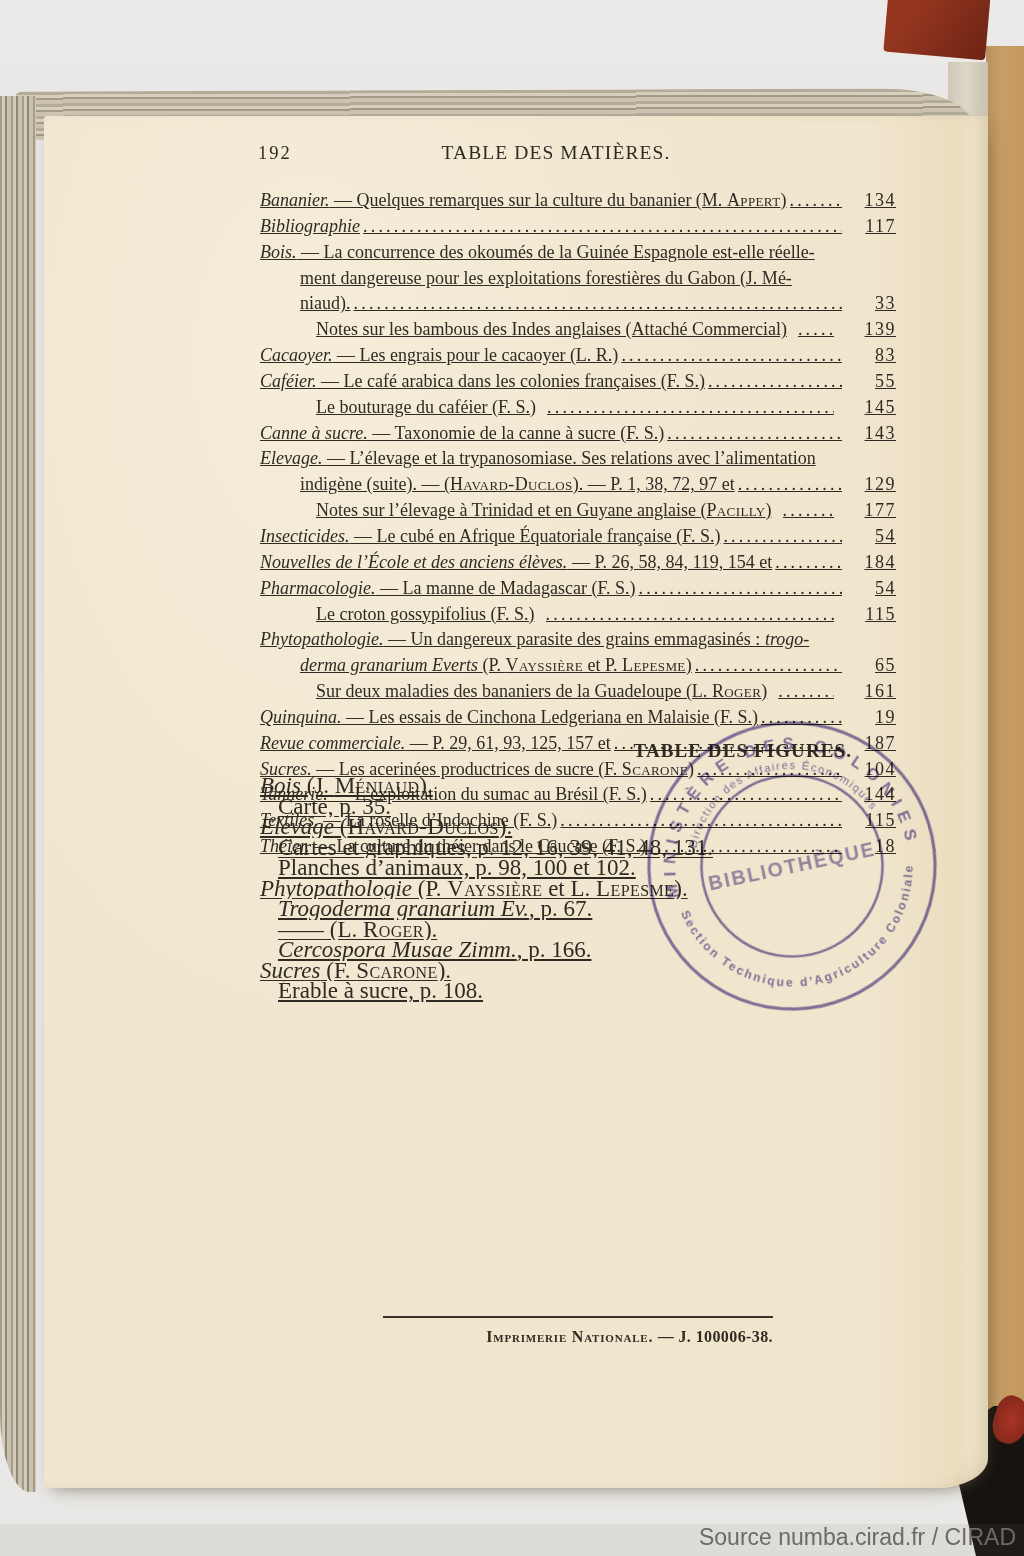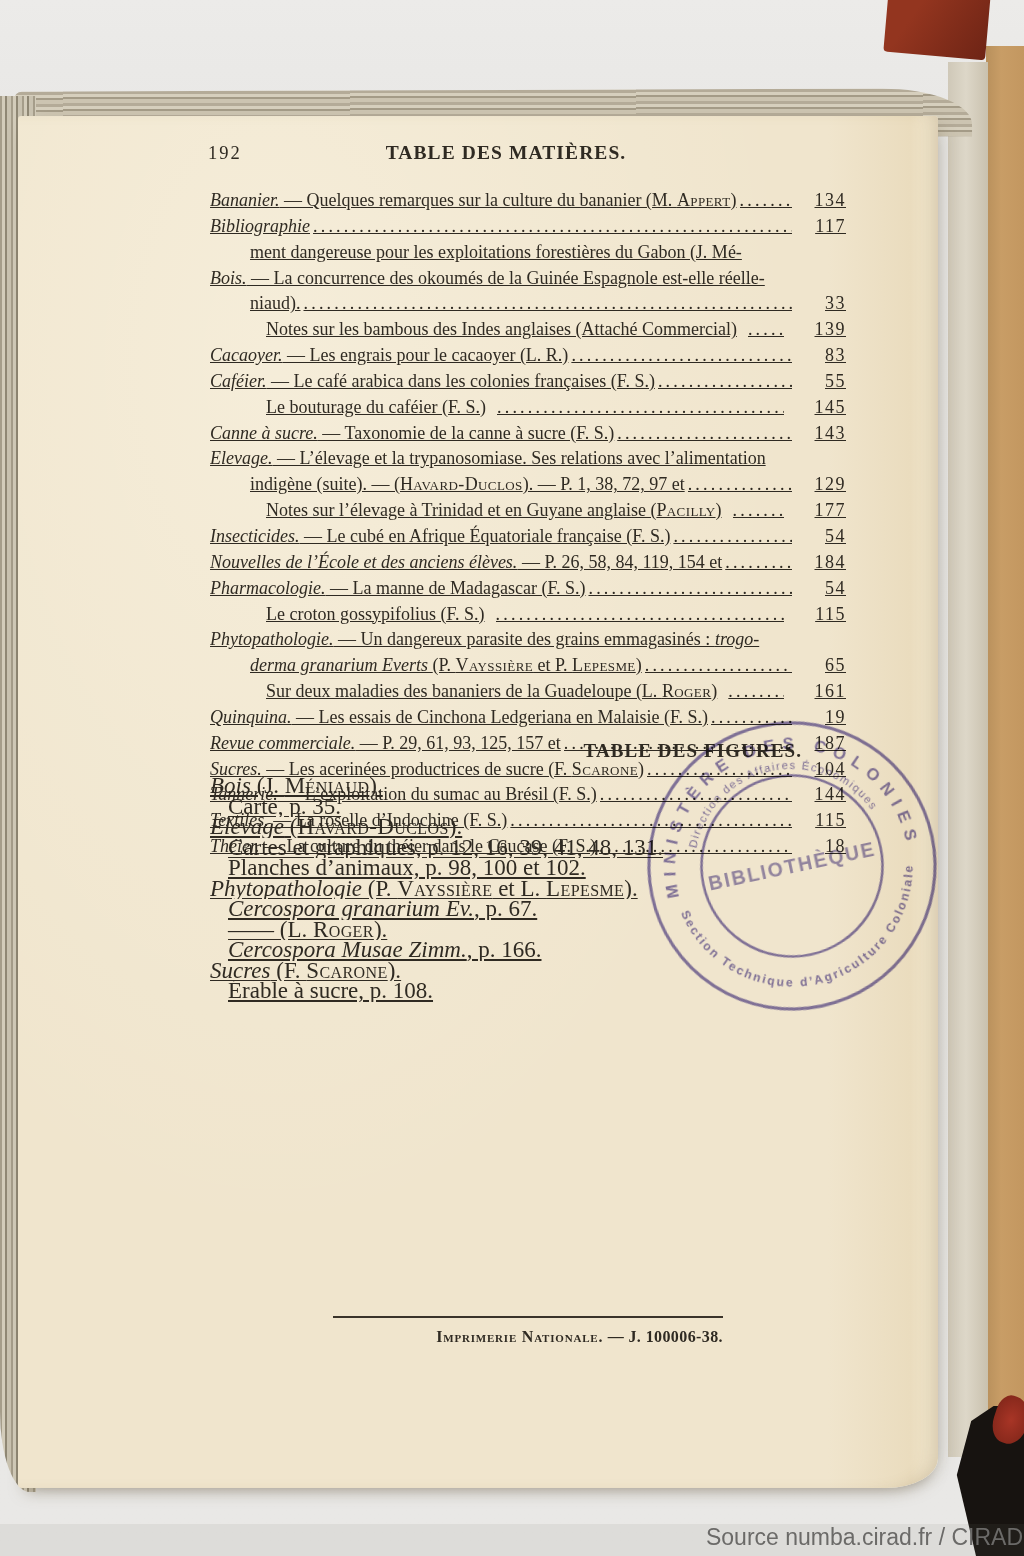--- a/index.html
+++ b/index.html
@@ -20,33 +20,33 @@
   .edge-left{position:absolute;left:0;top:96px;width:36px;height:1396px;
              background:repeating-linear-gradient(90deg,#a59d8a 0 2px,#d3ccba 2px 5px,#8f8774 5px 7px,#c9c2b0 7px 11px);
              border-bottom-left-radius:30px 80px;}
   .corner-black{position:absolute;left:944px;top:1406px;width:80px;height:150px;background:#171310;
                 clip-path:polygon(34% 10%,62% 0,100% 0,100% 100%,40% 100%,16% 46%);}
   .corner-red{position:absolute;left:994px;top:1396px;width:34px;height:48px;background:radial-gradient(#a83526,#7c2418);
               transform:rotate(18deg);border-radius:40% 60% 50% 50%;}
   .shadow-band{position:absolute;left:0;bottom:0;width:100%;height:32px;background:rgba(120,115,105,.10);}
 
   
-  .page{position:absolute;left:18px;top:116px;width:920px;height:1372px;
+  .page{position:absolute;left:44px;top:116px;width:920px;height:1372px;
         background:
           radial-gradient(ellipse at 28% 18%,rgba(255,252,240,.35),transparent 55%),
           linear-gradient(90deg,#f0e5cd 0 88%,#eadcbe 97%,#f4ead2 100%),
           linear-gradient(#f1e6cf,#eee2c8);
         border-radius:3px 3px 46px 4px;border-bottom-right-radius:52px 30px;
         box-shadow:0 10px 16px -8px rgba(100,88,62,.55),14px 0 20px -14px rgba(100,88,62,.30),
-                   inset -14px 0 18px -10px rgba(120,95,55,.28);}
+                   inset -14px 0 18px -10px rgba(120,95,55,.28);padding-left:24px;}
   .page-inner{position:relative;width:100%;height:100%;}
 
   .head-row{position:absolute;left:192px;top:26px;width:592px;height:26px;}
   .pg-num{position:absolute;left:-2px;top:1px;font-size:18.5px;letter-spacing:2px;}
-  .head-title{text-align:center;font-size:19.5px;font-weight:bold;letter-spacing:1.1px;}
+  .head-title{text-align:center;font-size:19.5px;font-weight:normal;letter-spacing:1.1px;}
 
   .list{position:absolute;left:192px;width:636px;}
   .toc{top:72px;font-size:18px;line-height:25.85px;}
   .figs{top:660px;font-size:23px;line-height:20.5px;}
   .line{display:flex;align-items:baseline;overflow:hidden;text-decoration:underline;}
   .txt{white-space:pre;flex:none;}
   .lead{flex:1;min-width:6px;overflow:hidden;white-space:nowrap;margin:0 2px 0 3px;}
   .lead::before{content:"..................................................................................................";letter-spacing:3.2px;}
   .num{flex:none;width:52px;text-align:right;letter-spacing:1.5px;}
   .toc .ind1{padding-left:40px;}
@@ -69,21 +69,21 @@
   .ring{fill:none;stroke:#7266ae;}
   .ring.outer{stroke-width:3.2;}
   .ring.inner{stroke-width:2.6;}
   .st-outer{font-family:"Liberation Sans",sans-serif;font-size:17px;font-weight:bold;letter-spacing:7.5px;fill:#7266ae;}
   .st-inner{font-family:"Liberation Sans",sans-serif;font-size:11.5px;letter-spacing:1.6px;fill:#7266ae;}
   .st-bottom{font-family:"Liberation Sans",sans-serif;font-size:12.5px;font-weight:bold;letter-spacing:2.2px;fill:#7266ae;}
   .st-center{font-family:"Liberation Sans",sans-serif;font-size:20px;font-weight:bold;letter-spacing:2px;fill:#6c60a8;
              opacity:.8;}
   .st-center-wrap{filter:blur(.7px);}
 
-  .watermark{position:absolute;right:1px;bottom:5px;font-family:"Liberation Sans",sans-serif;
+  .watermark{position:absolute;right:8px;bottom:5px;font-family:"Liberation Sans",sans-serif;
              font-size:23px;color:#6b6a68;}
 </style>
 </head>
 <body>
 
 <div id="scan">
 
   <div class="cover-tan"></div>
   <div class="spine-red"></div>
   <div class="flyleaf"></div>
@@ -104,26 +104,26 @@
           <div class="line ind0">
             <span class="txt"><span class="i">Bananier.</span><span> — Quelques remarques sur la culture du bananier (M. </span><span class="sc">Appert</span><span>)</span></span>
             <span class="lead"></span>
             <span class="num">134</span>
           </div>
           <div class="line ind0">
             <span class="txt"><span class="i">Bibliographie</span></span>
             <span class="lead"></span>
             <span class="num">117</span>
           </div>
+          <div class="line ind0">
+            <span class="txt"><span class="i">Bois.</span><span> — La concurrence des okoumés de la Guinée Espagnole est-elle réelle-</span></span>
+          </div>
           <div class="line ind1">
             <span class="txt"><span>ment dangereuse pour les exploitations forestières du Gabon (J. Mé-</span></span>
           </div>
-          <div class="line ind0">
-            <span class="txt"><span class="i">Bois.</span><span> — La concurrence des okoumés de la Guinée Espagnole est-elle réelle-</span></span>
-          </div>
           <div class="line ind1">
             <span class="txt"><span>niaud).</span></span>
             <span class="lead"></span>
             <span class="num">33</span>
           </div>
           <div class="line ind2">
             <span class="txt"><span>Notes sur les bambous des Indes anglaises (Attaché Commercial)</span></span>
             <span class="lead"></span>
             <span class="num">139</span>
           </div>
@@ -240,21 +240,21 @@
           <div class="line ind1">
             <span class="txt"><span>Cartes et graphiques, p. 12, 16, 39, 41, 48, 131.</span></span>
           </div>
           <div class="line ind1">
             <span class="txt"><span>Planches d’animaux, p. 98, 100 et 102.</span></span>
           </div>
           <div class="line ind0">
             <span class="txt"><span class="i">Phytopathologie</span><span> (P. </span><span class="sc">Vayssière</span><span> et L. </span><span class="sc">Lepesme</span><span>).</span></span>
           </div>
           <div class="line ind1">
-            <span class="txt"><span class="i">Cercospora granarium Ev.</span><span>, p. 67.</span></span>
+            <span class="txt"><span class="i">Trogoderma granarium Ev.</span><span>, p. 67.</span></span>
           </div>
           <div class="line ind1">
             <span class="txt"><span>—— (L. </span><span class="sc">Roger</span><span>).</span></span>
           </div>
           <div class="line ind1">
             <span class="txt"><span class="i">Cercospora Musae Zimm.</span><span>, p. 166.</span></span>
           </div>
           <div class="line ind0">
             <span class="txt"><span class="i">Sucres</span><span> (F. </span><span class="sc">Scarone</span><span>).</span></span>
           </div>

